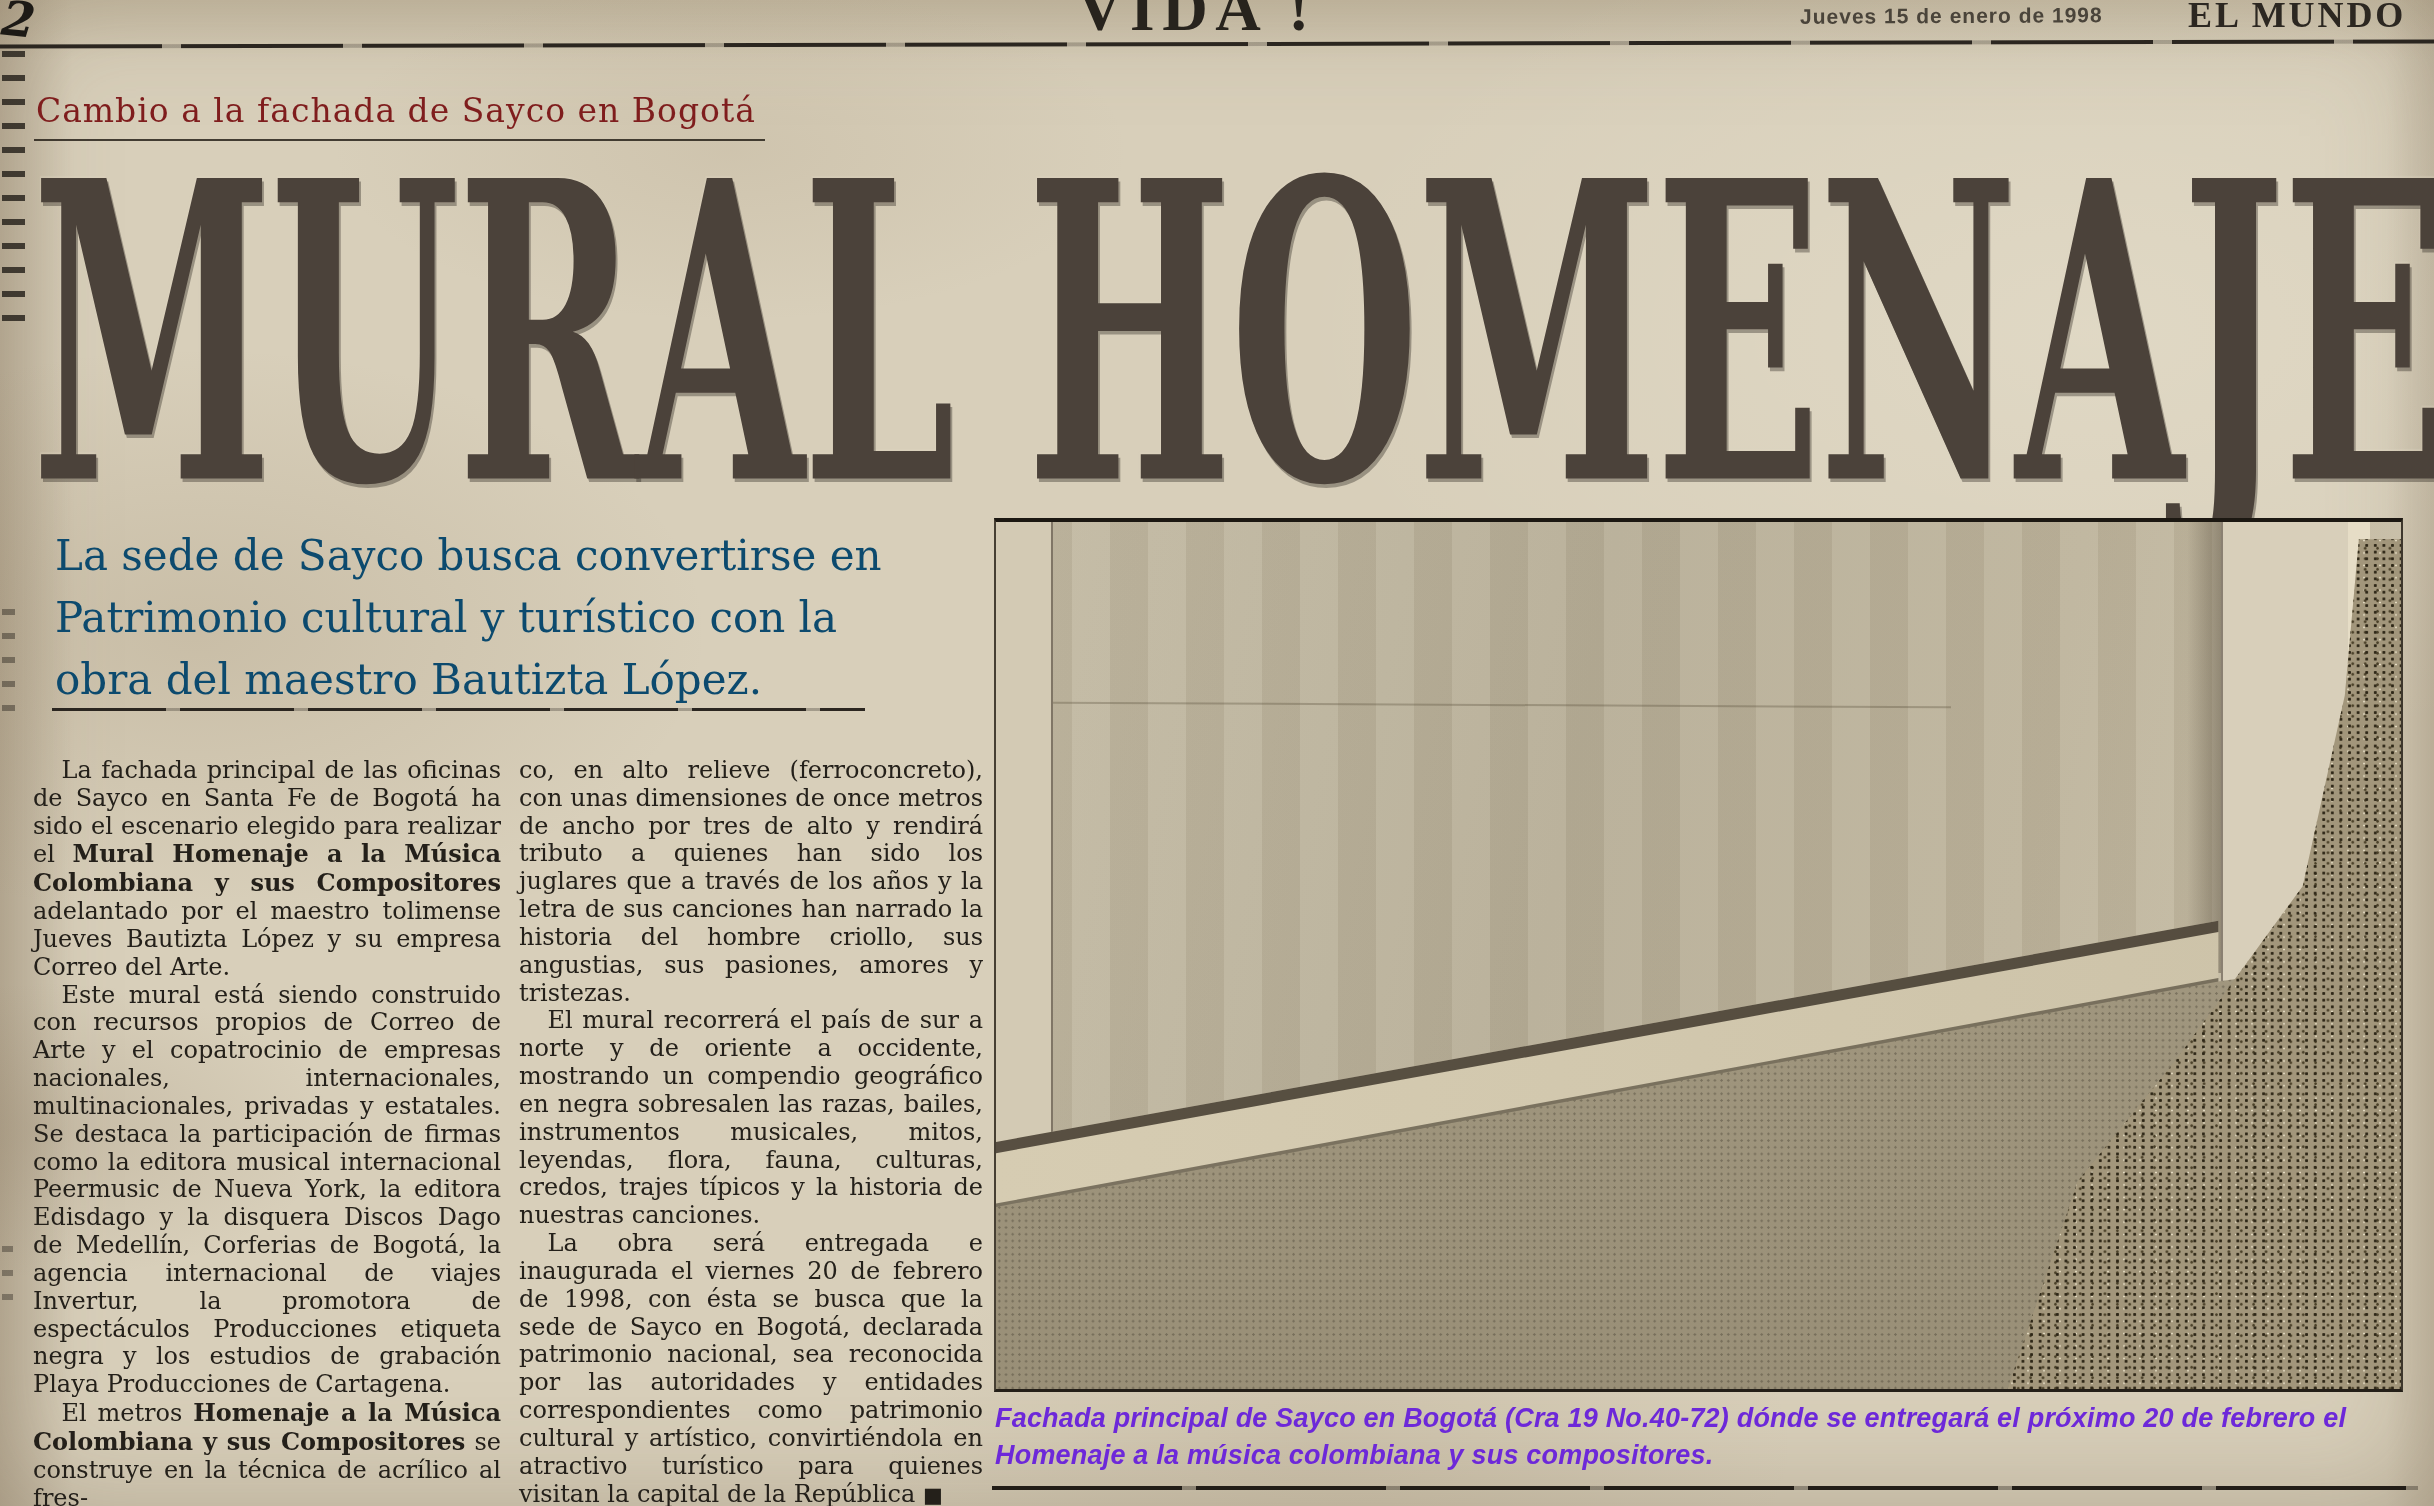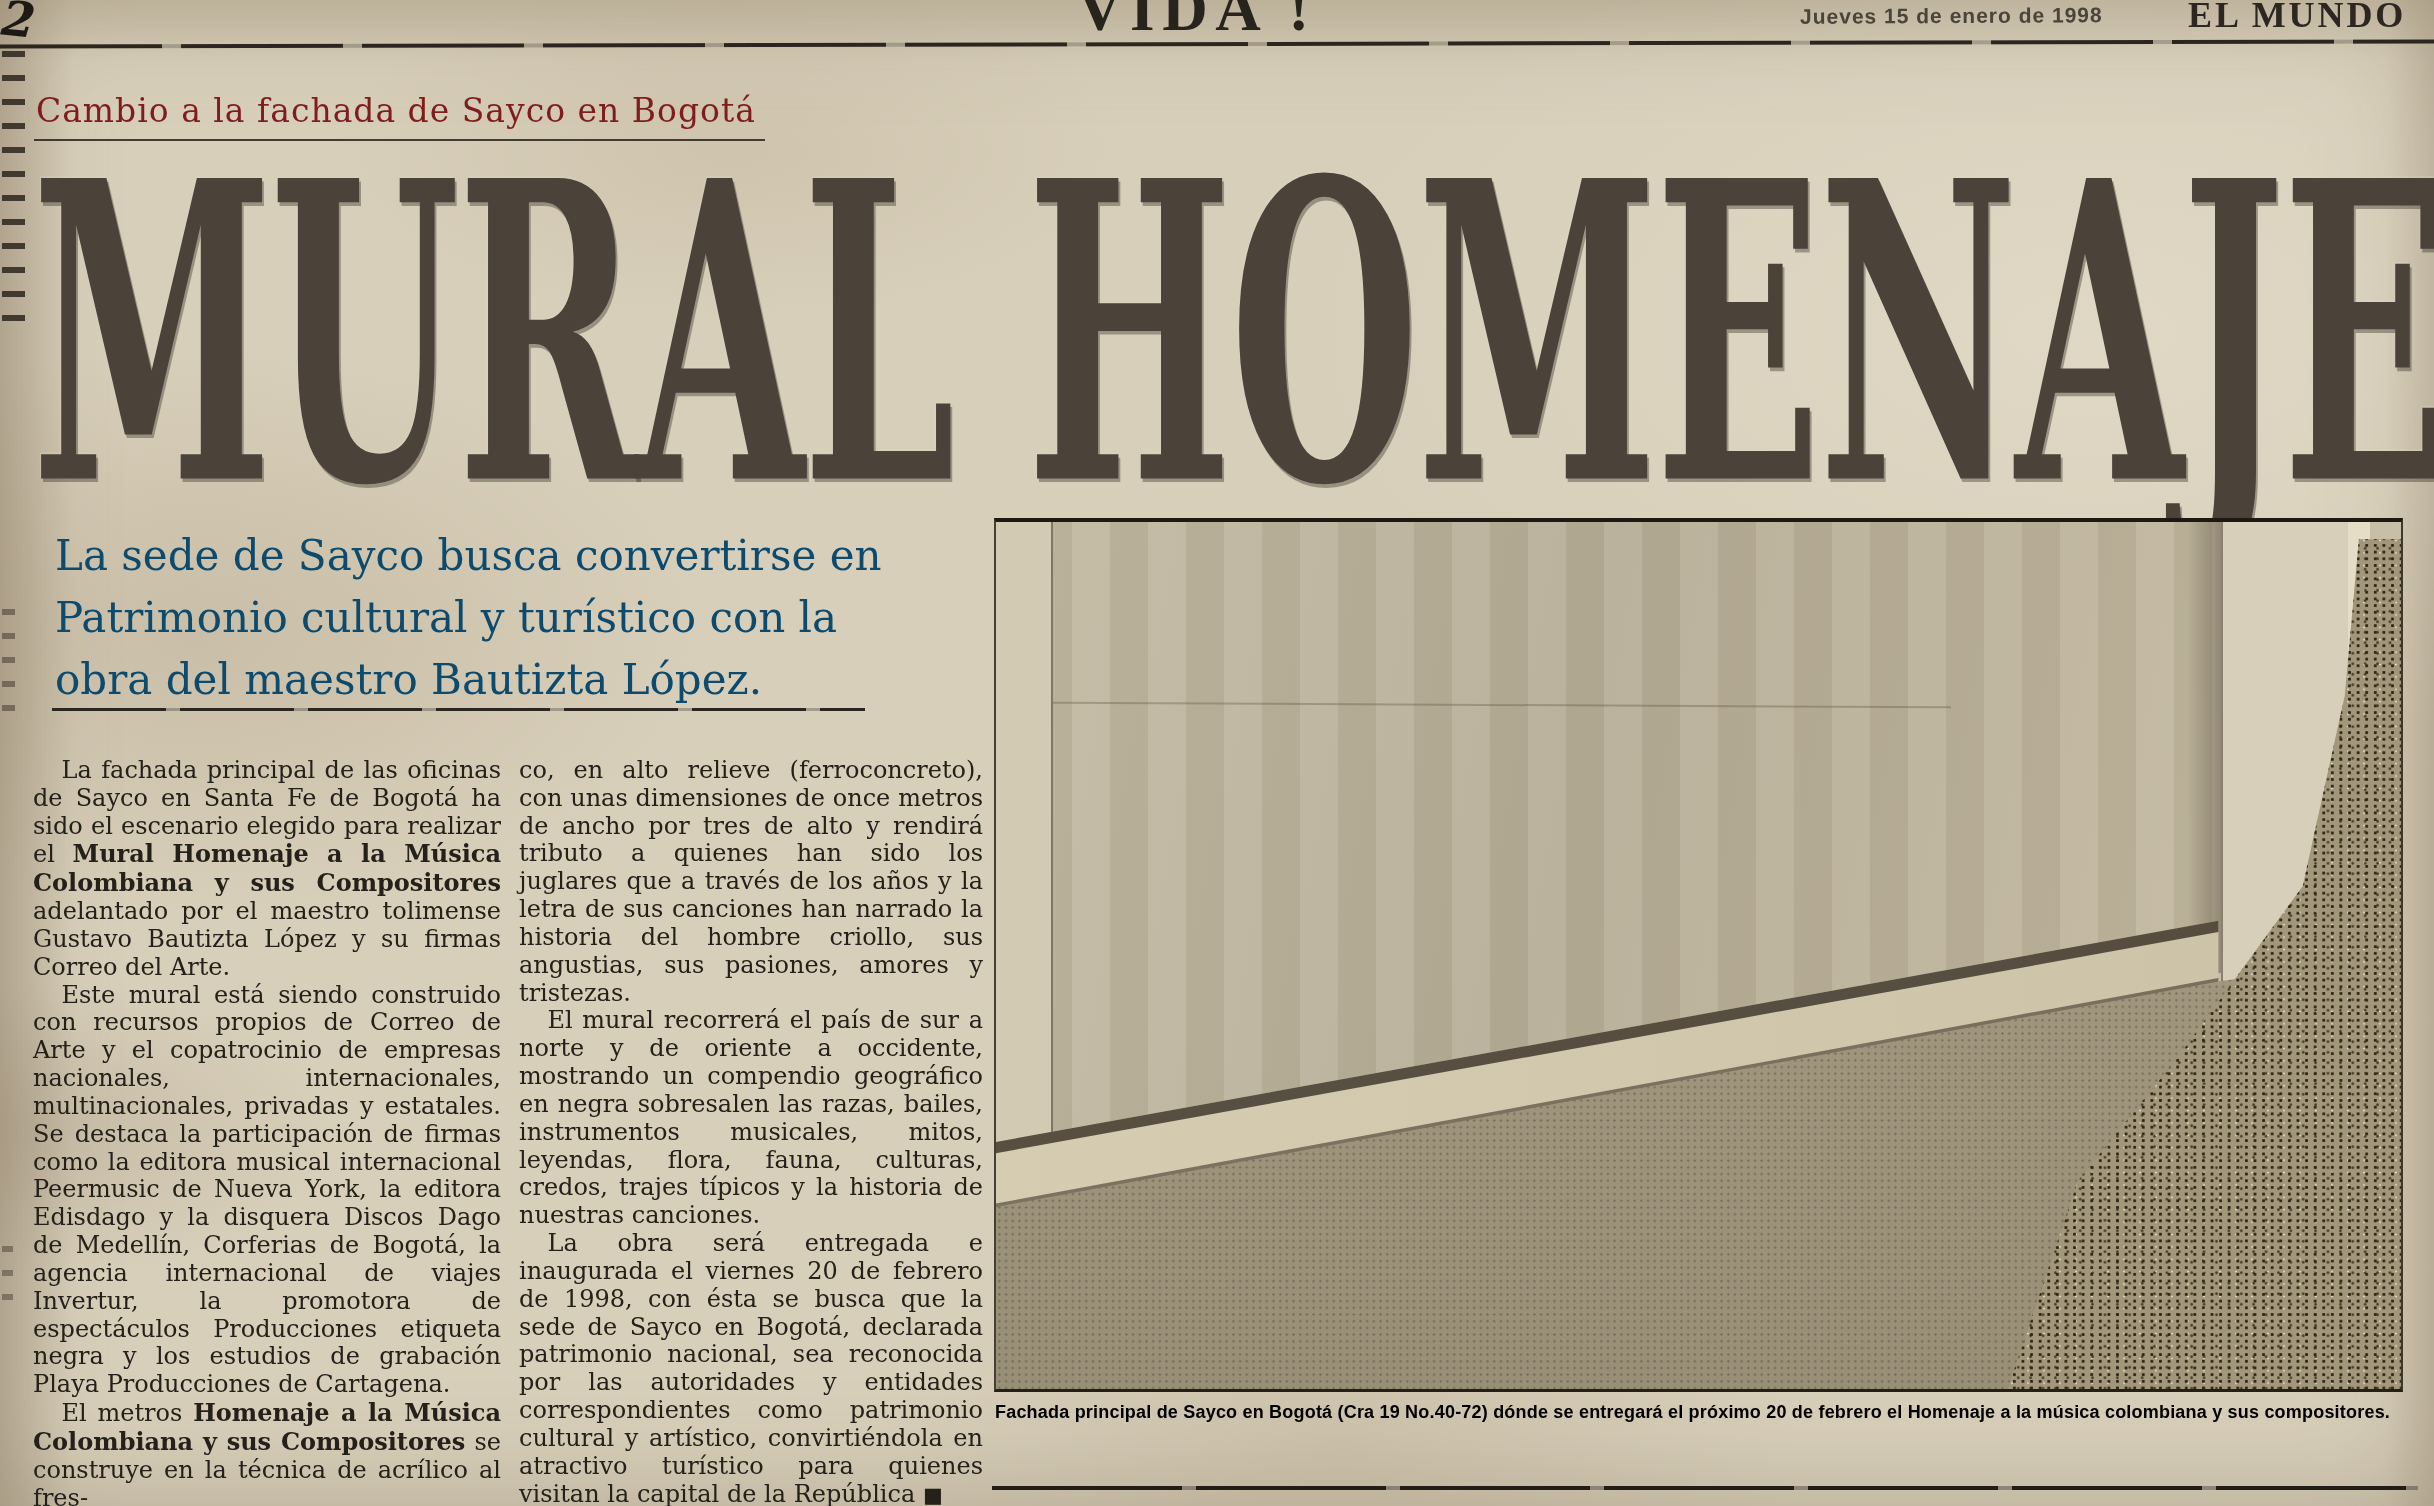--- a/index.html
+++ b/index.html
@@ -127,21 +127,21 @@
     background-image:
       radial-gradient(#2e2717 1.5px, transparent 1.8px),
       radial-gradient(#4a4028 1.3px, transparent 1.6px),
       radial-gradient(#e4dbc2 1.1px, transparent 1.4px);
     background-size:8.6px 6.7px, 12.4px 10.5px, 16px 12.4px;
   }
   
   .caption{
     position:absolute; left:995px; top:1400px; width:1423px;
     font-family:"Liberation Sans", sans-serif; font-weight:bold;
-    font-size:18px; line-height:1.36; color:#000000; letter-spacing:0.2px;
+    font-size:27px; line-height:1.36; color:#6d28d9; letter-spacing:0.2px;font-style:italic;
   }
   .caption-rule{
     position:absolute; left:992px; top:1486px; width:1426px; height:3.8px;
     background:repeating-linear-gradient(90deg,#221d17 0 190px, rgba(34,29,23,.35) 190px 204px);
   }
 </style>
 </head>
 <body>
 
 <div id="page">
@@ -156,21 +156,21 @@
   <div class="film-marks"></div>
   <div class="film-marks m2"></div>
   <div class="film-marks m3"></div>
 
   <div class="kicker">Cambio a la fachada de Sayco en Bogotá</div>
   <div class="headline">MURAL HOMENAJE</div>
   <div class="deck">La sede de Sayco busca convertirse en Patrimonio cultural y turístico con la obra del maestro Bautizta López.</div>
   <div class="deck-rule"></div>
 
   <div class="col col1">
-    <p class="ind"><span>La fachada principal de las oficinas de Sayco en Santa Fe de Bogotá ha sido el escenario elegido para realizar el </span><span class="bold">Mural Homenaje a la Música Colombiana y sus Compositores</span><span> adelantado por el maestro tolimense Gustavo Bautizta López y su firmas Correo del Arte.</span></p>
+    <p class="ind"><span>La fachada principal de las oficinas de Sayco en Santa Fe de Bogotá ha sido el escenario elegido para realizar el </span><span class="bold">Mural Homenaje a la Música Colombiana y sus Compositores</span><span> adelantado por el maestro tolimense Jueves Bautizta López y su empresa Correo del Arte.</span></p>
     <p class="ind">Este mural está siendo construido con recursos propios de Correo de Arte y el copatrocinio de empresas nacionales, internacionales, multinacionales, privadas y estatales. Se destaca la participación de firmas como la editora musical internacional Peermusic de Nueva York, la editora Edisdago y la disquera Discos Dago de Medellín, Corferias de Bogotá, la agencia internacional de viajes Invertur, la promotora de espectáculos Producciones etiqueta negra y los estudios de grabación Playa Producciones de Cartagena.</p>
     <p class="ind"><span>El metros </span><span class="bold">Homenaje a la Música Colombiana y sus Compositores</span><span> se construye en la técnica de acrílico al fres-</span></p>
   </div>
 
   <div class="col col2">
     <p>co, en alto relieve (ferroconcreto), con unas dimensiones de once metros de ancho por tres de alto y rendirá tributo a quienes han sido los juglares que a través de los años y la letra de sus canciones han narrado la historia del hombre criollo, sus angustias, sus pasiones, amores y tristezas.</p>
     <p class="ind">El mural recorrerá el país de sur a norte y de oriente a occidente, mostrando un compendio geográfico en negra sobresalen las razas, bailes, instrumentos musicales, mitos, leyendas, flora, fauna, culturas, credos, trajes típicos y la historia de nuestras canciones.</p>
     <p class="ind"><span>La obra será entregada e inaugurada el viernes 20 de febrero de 1998, con ésta se busca que la sede de Sayco en Bogotá, declarada patrimonio nacional, sea reconocida por las autoridades y entidades correspondientes como patrimonio cultural y artístico, convirtiéndola en atractivo turístico para quienes visitan la capital de la República</span> <span class="end-mark">■</span></p>
   </div>
 

